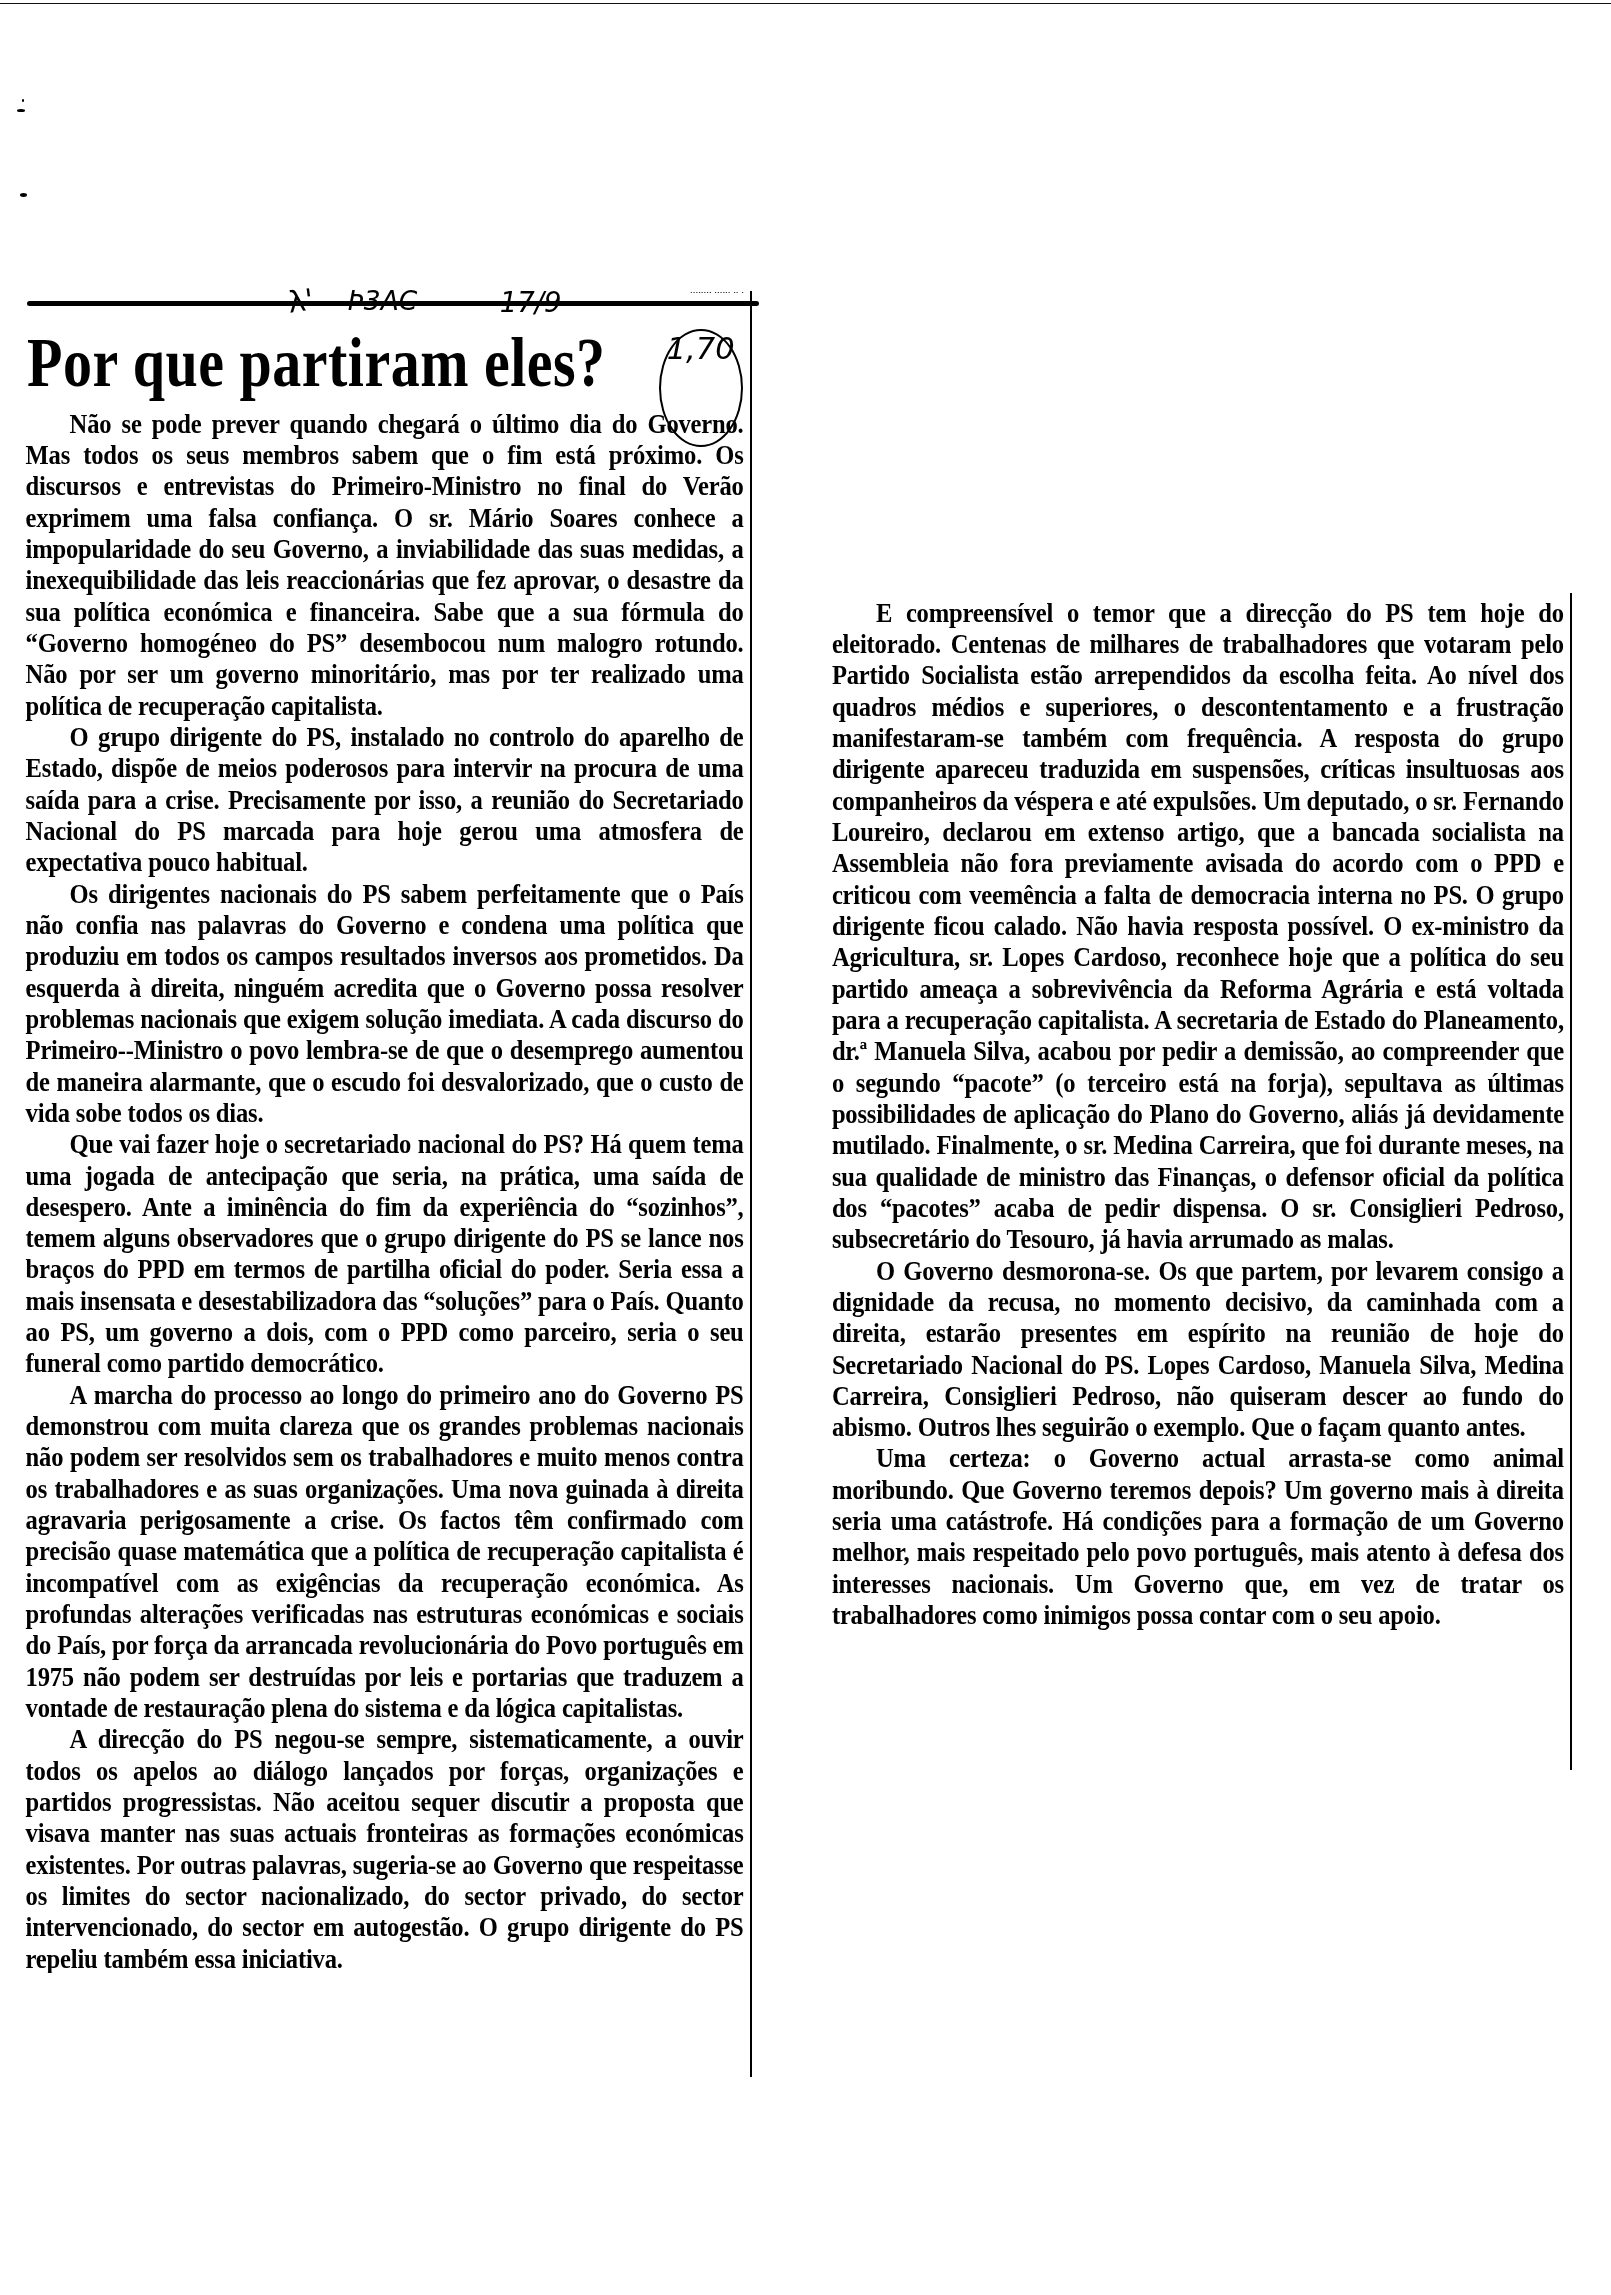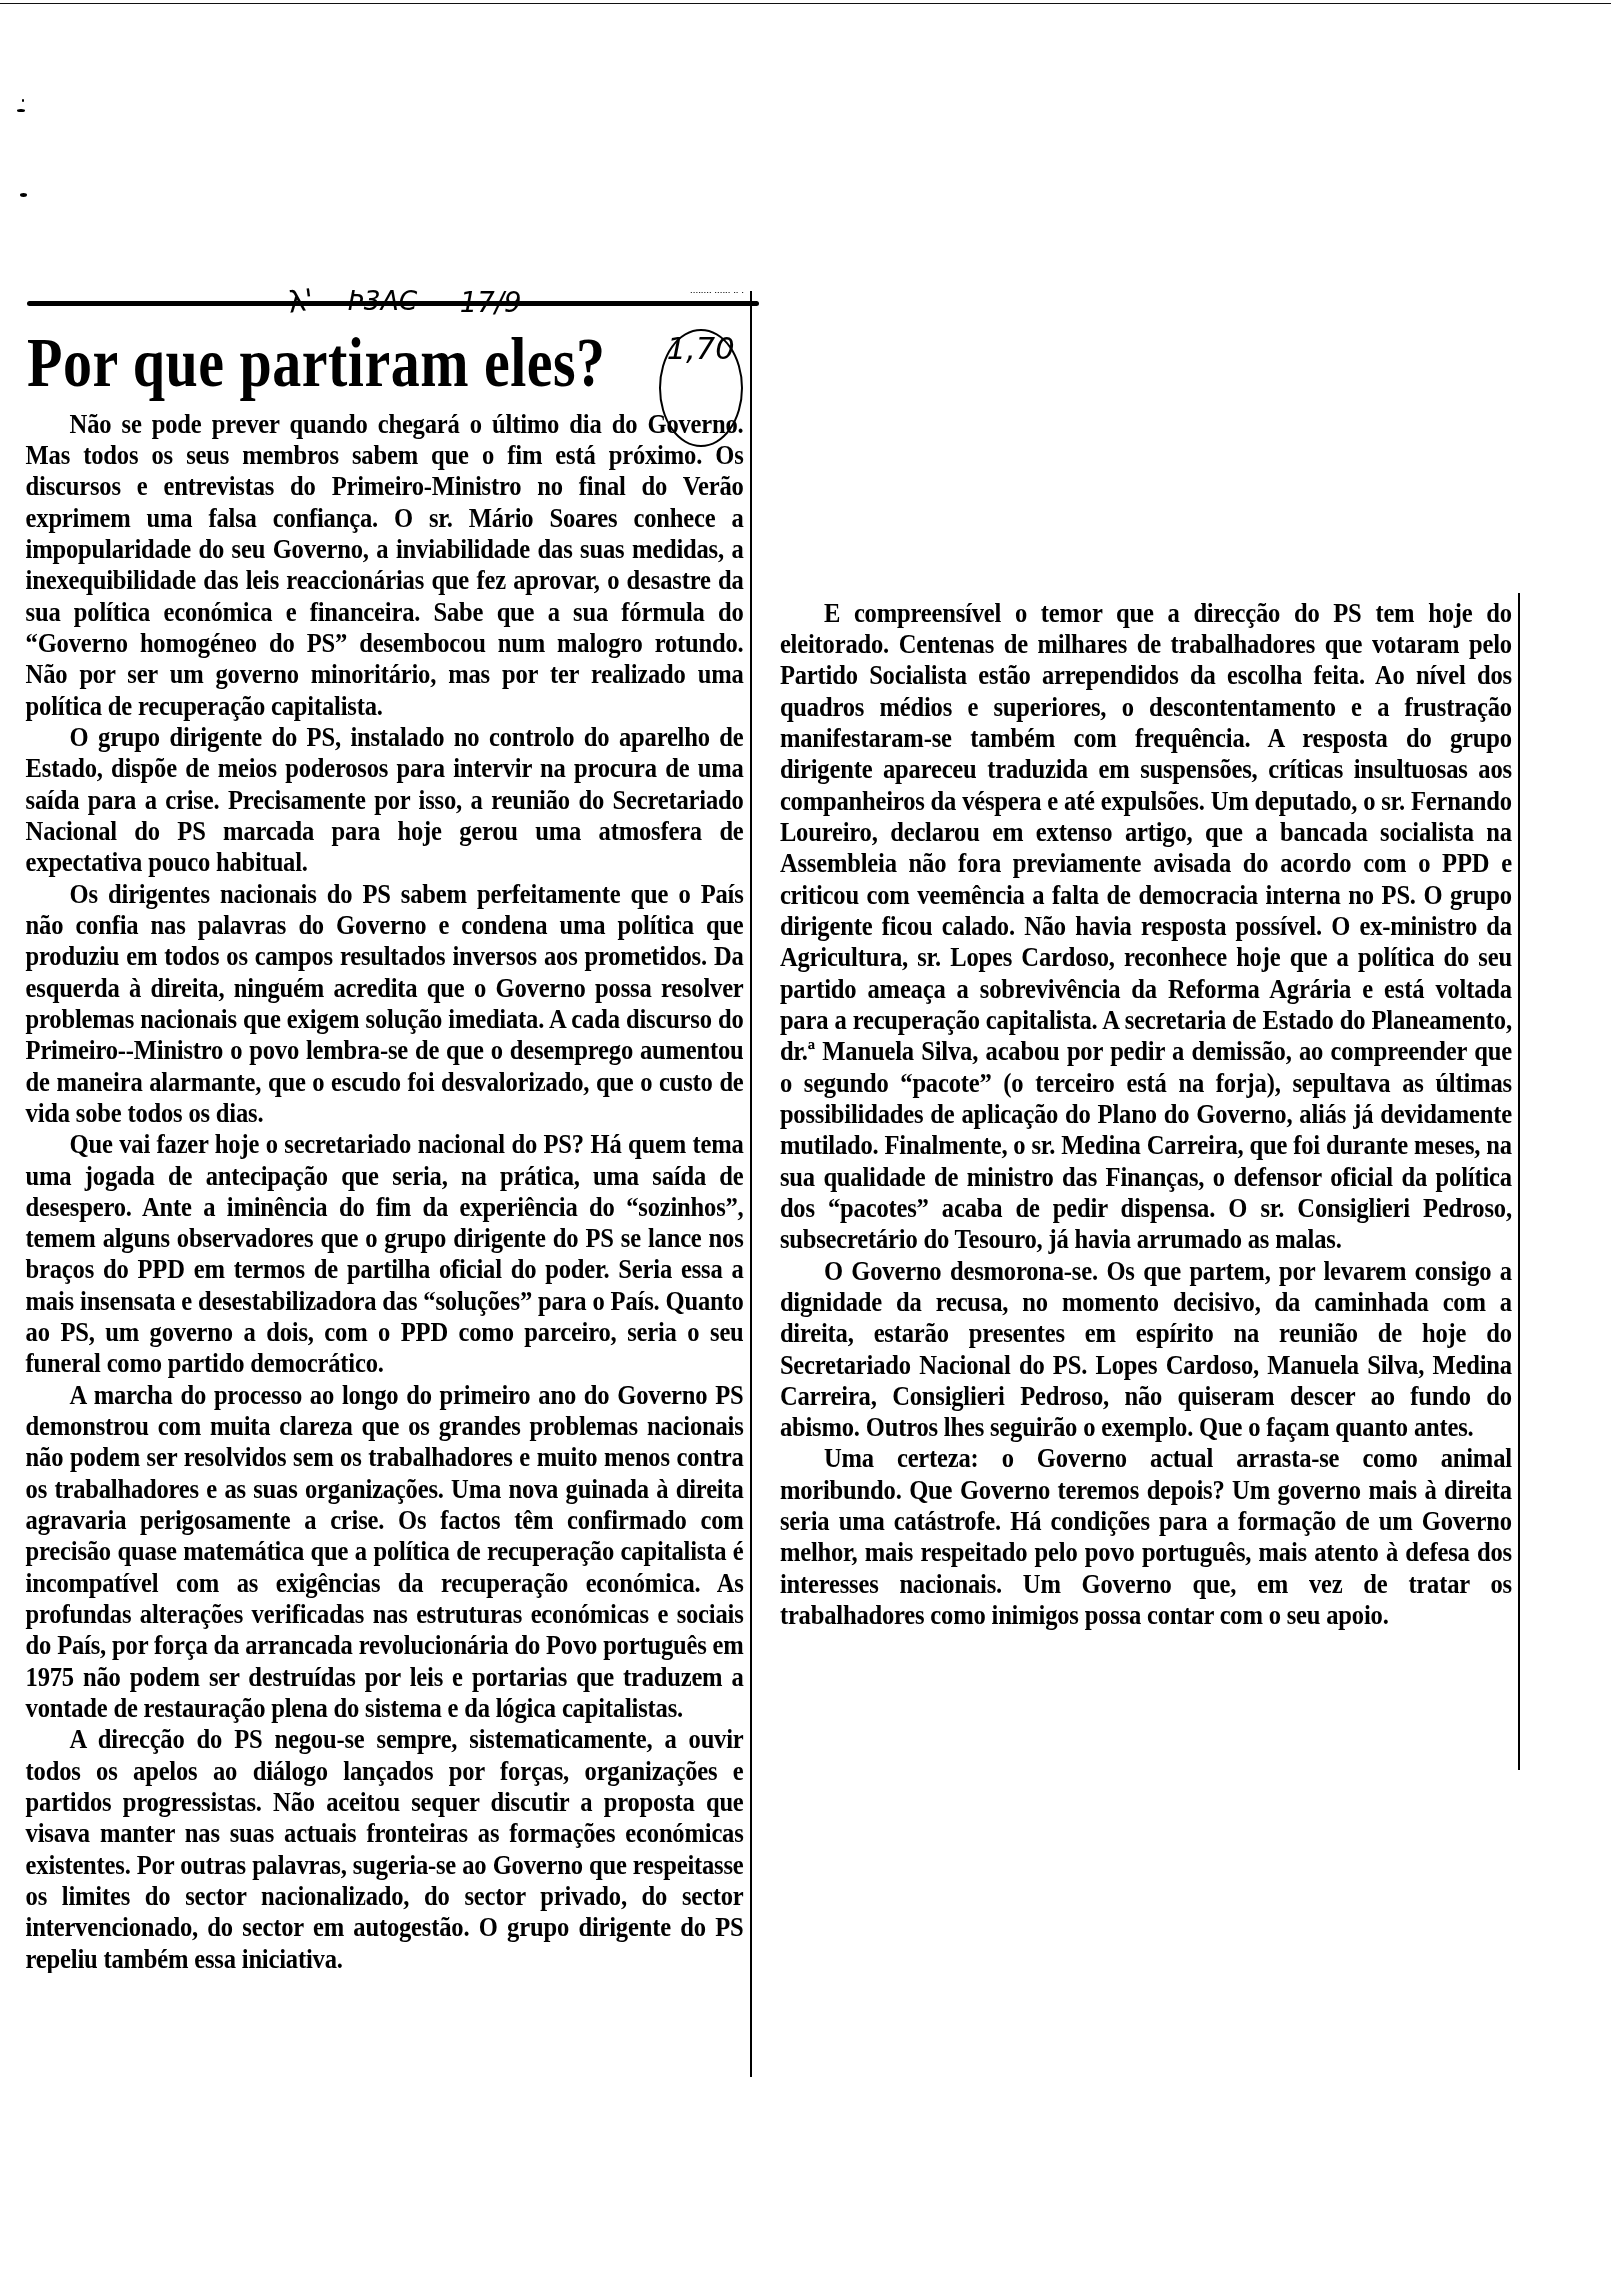--- a/index.html
+++ b/index.html
@@ -20,37 +20,37 @@
 
   .headline {
     position: absolute; left: 7.4px; top: 52px;
     font-family: "Liberation Serif", serif; font-weight: bold;
     font-size: 58px; line-height: 1; letter-spacing: 0.5px;
     white-space: nowrap; transform: scaleY(1.22); transform-origin: top left;
   }
   .annotation { position: absolute; font-family: "DejaVu Sans", sans-serif; font-weight: normal; color: #000; }
   .annot-mark { left: 268px; top: 8.8px; font-size: 29.5px; transform: rotate(-8deg); }
   .annot-code { left: 328px; top: 9.8px; font-size: 26.5px; font-style: italic; }
-  .annot-date { left: 440px; top: 10.8px; font-size: 27.5px; font-style: italic; }
+  .annot-date { left: 480px; top: 10.8px; font-size: 27.5px; font-style: italic; }
   .annot-circle {
     position: absolute; left: 639px; top: 54px; width: 84px; height: 118px;
     border: 2.9px solid #000; border-radius: 50%; box-sizing: border-box;
     display: flex; align-items: flex-start; justify-content: center;
     font-family: "DejaVu Sans", sans-serif; font-size: 30.5px; font-style: italic;
   }
 
   .body-text {
     position: absolute; font-family: "Liberation Serif", serif; font-weight: bold;
     font-size: 24.6px; line-height: 29px; text-align: justify;
     transform: scaleY(1.08); transform-origin: top left; letter-spacing: -0.2px;
   }
   .body-text p { margin: 0; text-indent: 44px; }
   .left-body { left: 5.9px; top: 133px; width: 718px; }
 
-  .clip-right { position: absolute; left: 776px; top: 587px; width: 752px; height: 1204px; }
+  .clip-right { position: absolute; left: 828px; top: 587px; width: 752px; height: 1204px; }
   .col-border-right { position: absolute; left: 742px; top: 5.9px; width: 2px; height: 1177px; background: #000; }
   .right-body { left: 3.9px; top: 9.8px; width: 732px; }
 </style>
 </head>
 <body>
 
 <div class="top-rule"></div>
 <div class="speck speck-a"></div>
 <div class="speck speck-b"></div>
 <div class="speck speck-c"></div>

